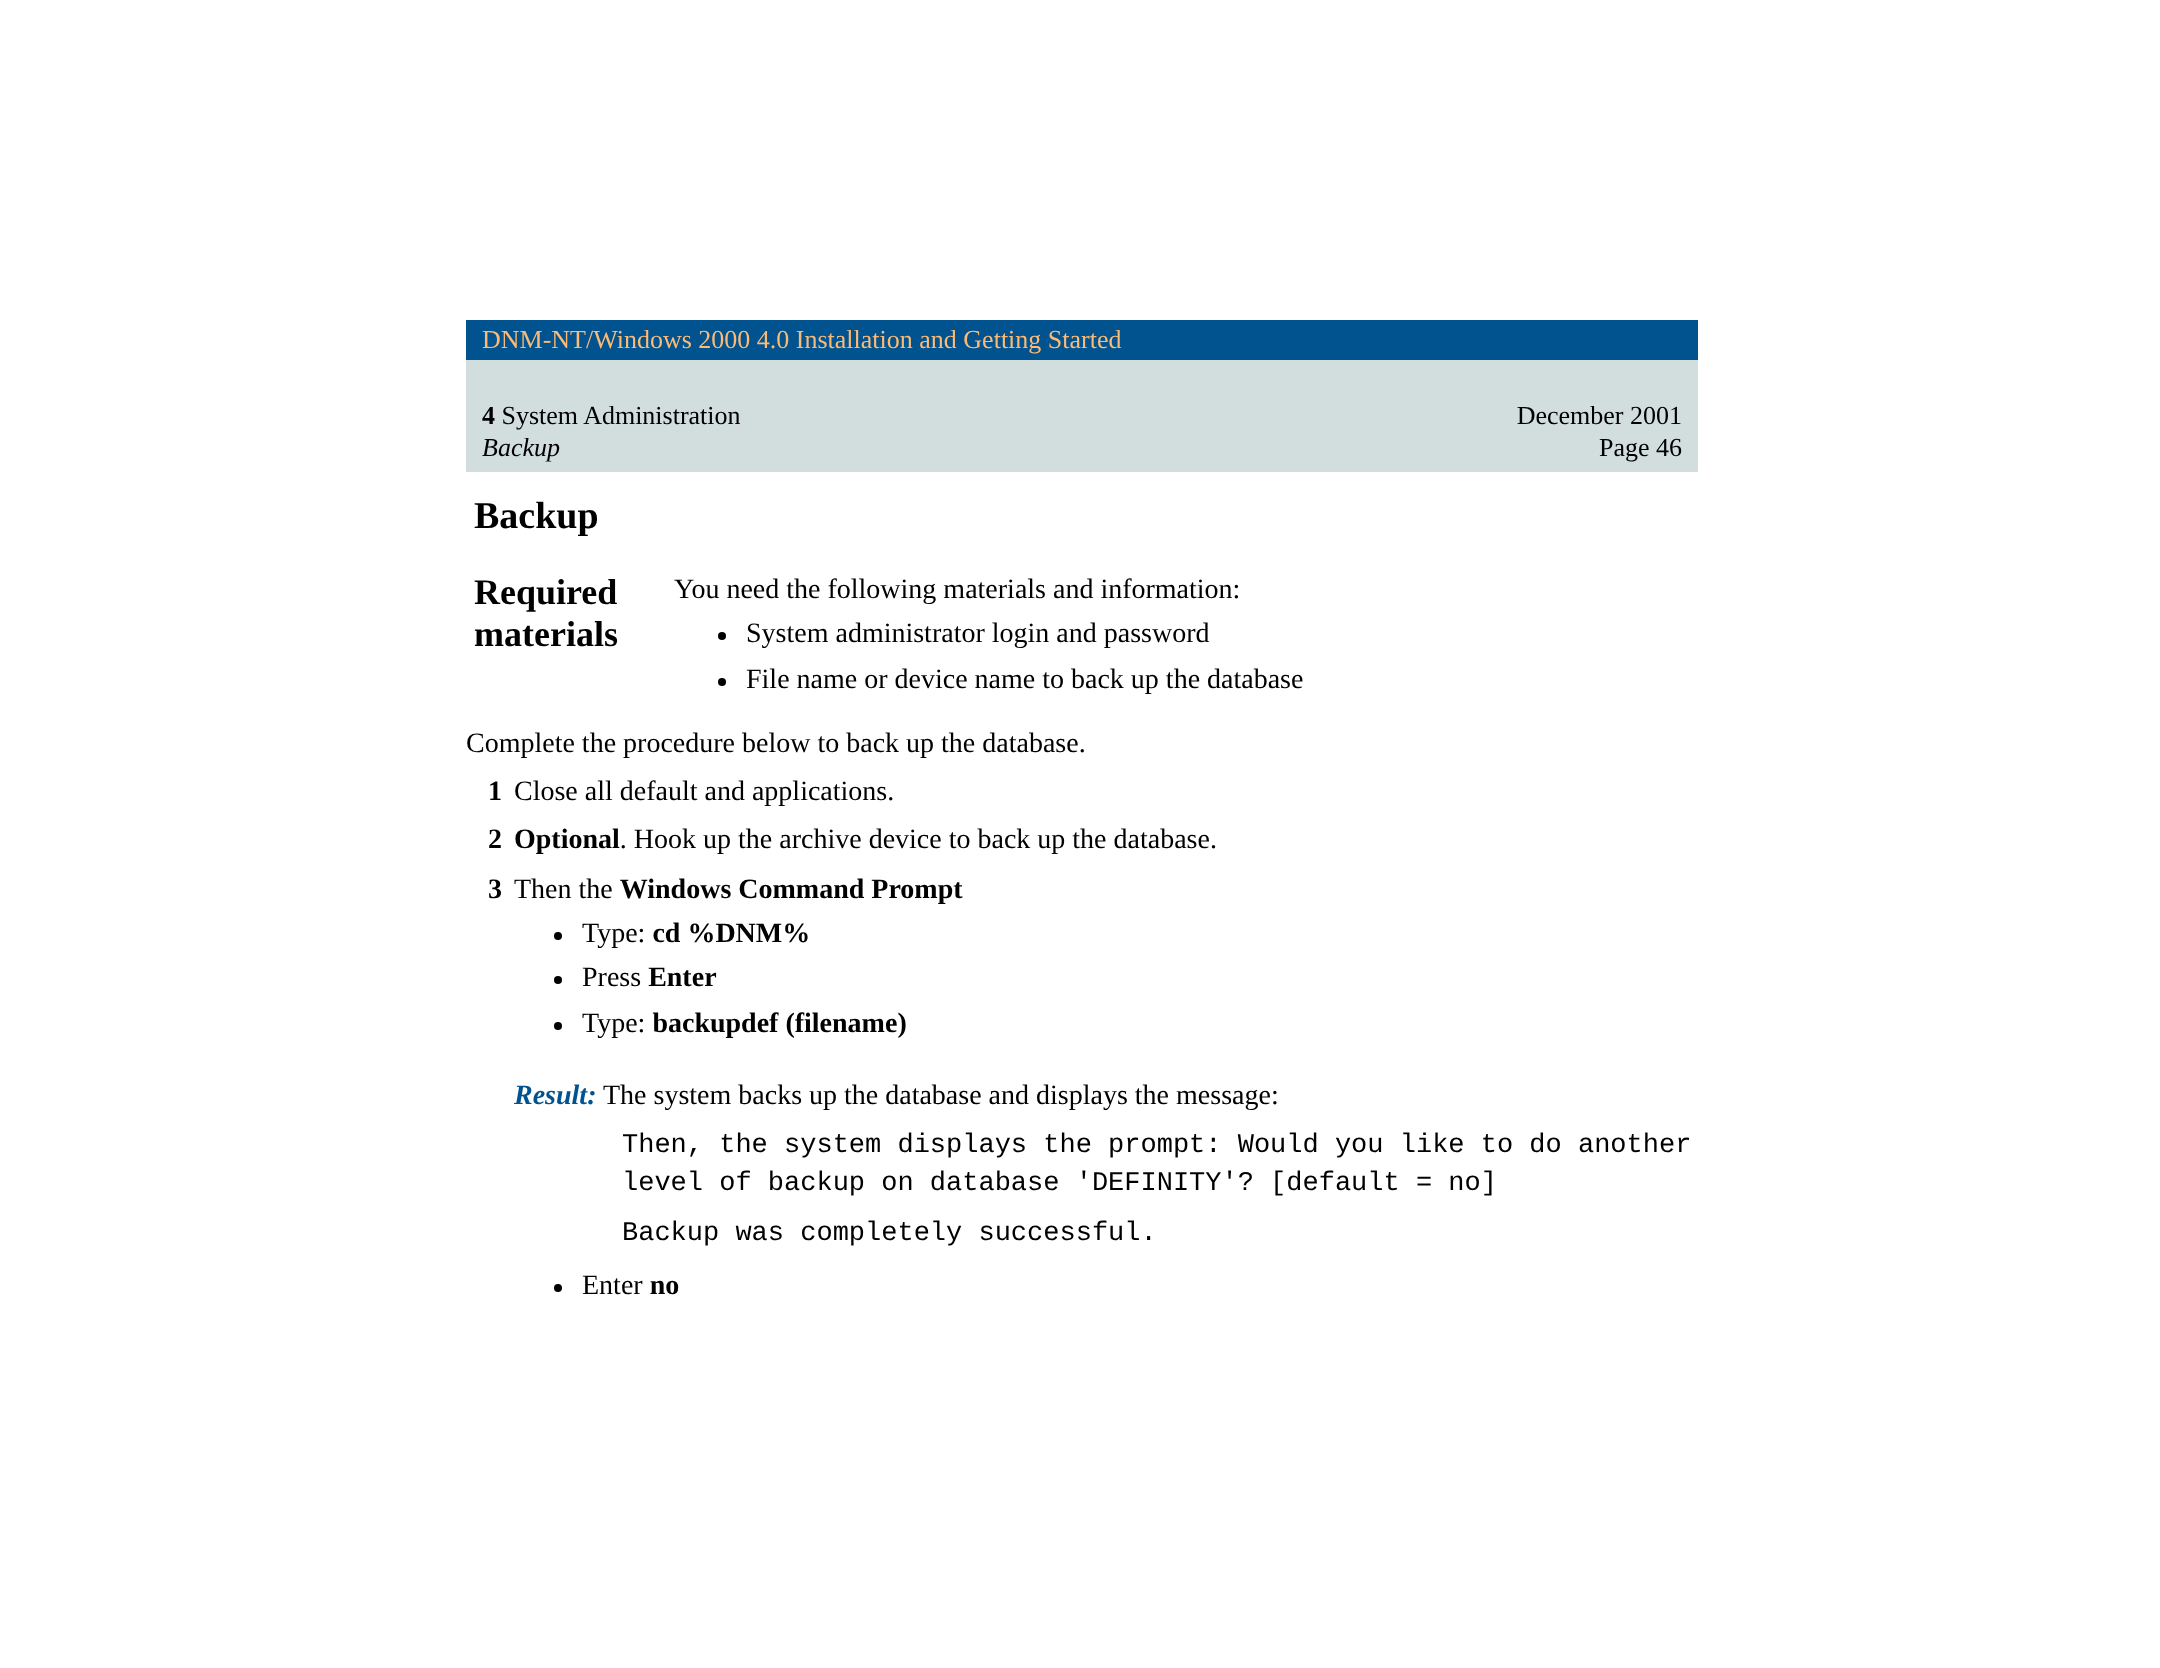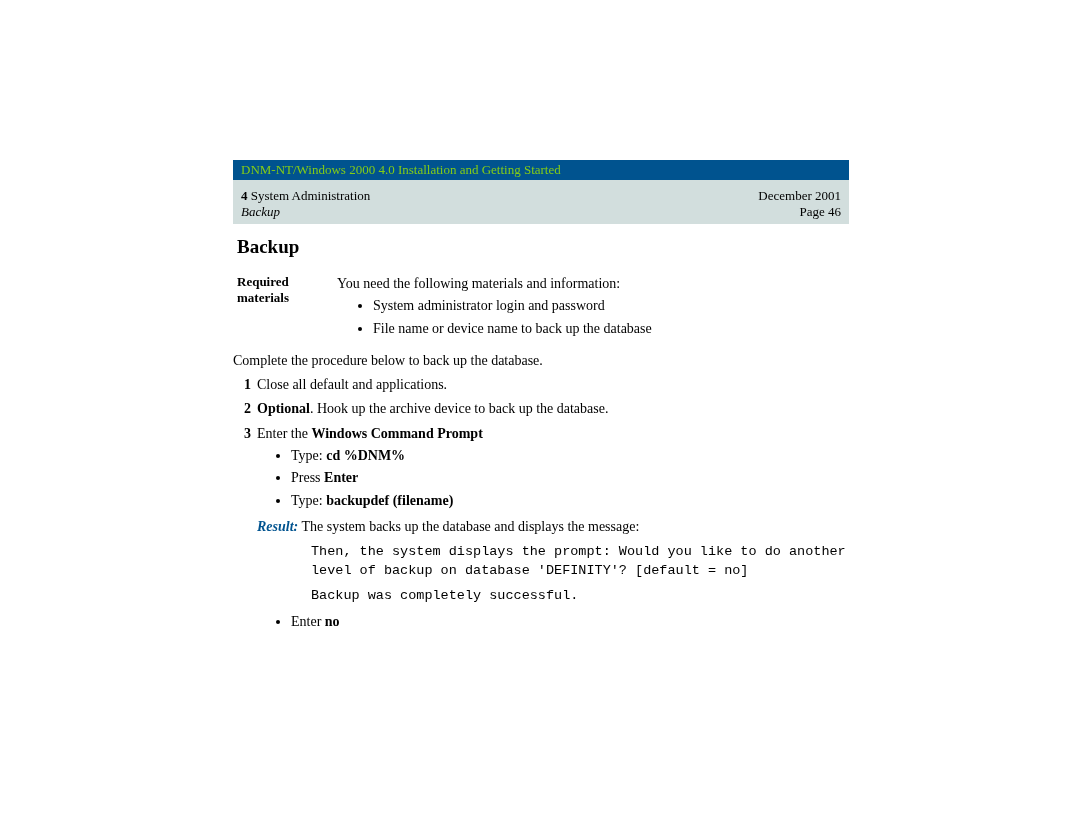--- a/index.html
+++ b/index.html
@@ -14,48 +14,48 @@
     position: relative;
   }
   .page {
     position: absolute;
     left: 233px;
     top: 160px;
     width: 616px;
   }
   .titlebar {
     background: #00538f;
-    color: #84cc16;
+    color: #fdba74;
     font-size: 13px;
     padding: 2px 8px;
   }
   .infobar {
     background: #d2dedd;
     display: flex;
     justify-content: space-between;
     align-items: flex-start;
     font-size: 13px;
-    padding: 8px 8px 4px 8px;
+    padding: 20px 8px 4px 8px;
   }
   .infobar .left .sectno { font-weight: bold; }
   .infobar .left .sub { font-style: italic; display:block; }
   .infobar .right { text-align: right; }
   .main-heading {
     font-size: 19px;
     font-weight: bold;
     margin: 12px 0 16px 4px;
   }
   .row {
     display: flex;
     margin-bottom: 10px;
   }
   .rowlabel {
     width: 100px;
     font-weight: bold;
-    font-size: 13px;
+    font-size: 18px;
     flex-shrink: 0;
     padding-left: 4px;
   }
   .rowcontent {
     flex: 1;
     font-size: 14px;
     line-height: 1.45;
   }
   .rowcontent ul {
     list-style: disc;
@@ -146,34 +146,34 @@
         <div class="step">
           <div class="stepnum">2</div>
           <div class="stepbody">
             <span class="bold">Optional</span><span>. Hook up the archive device to back up the database.</span>
           </div>
         </div>
 
         <div class="step">
           <div class="stepnum">3</div>
           <div class="stepbody">
-            <span>Enter the </span><span class="bold">Windows Command Prompt</span>
+            <span>Then the </span><span class="bold">Windows Command Prompt</span>
             <ul>
               <li>
                 <span>Type: </span><span class="bold">cd %DNM%</span>
               </li>
               <li>
                 <span>Press </span><span class="bold">Enter</span>
               </li>
               <li>
                 <span>Type: </span><span class="bold">backupdef (filename)</span>
               </li>
             </ul>
 
-            <div style="margin-top:6px;">
+            <div style="margin-top:16px;">
               <span class="result-label">Result:</span><span> The system backs up the database and displays the message:</span>
             </div>
 
             <span class="mono">Then, the system displays the prompt: Would you like to do another level of backup on database 'DEFINITY'? [default = no]</span>
             <span class="mono">Backup was completely successful.</span>
 
             <ul>
               <li>
                 <span>Enter </span><span class="bold">no</span>
               </li>

